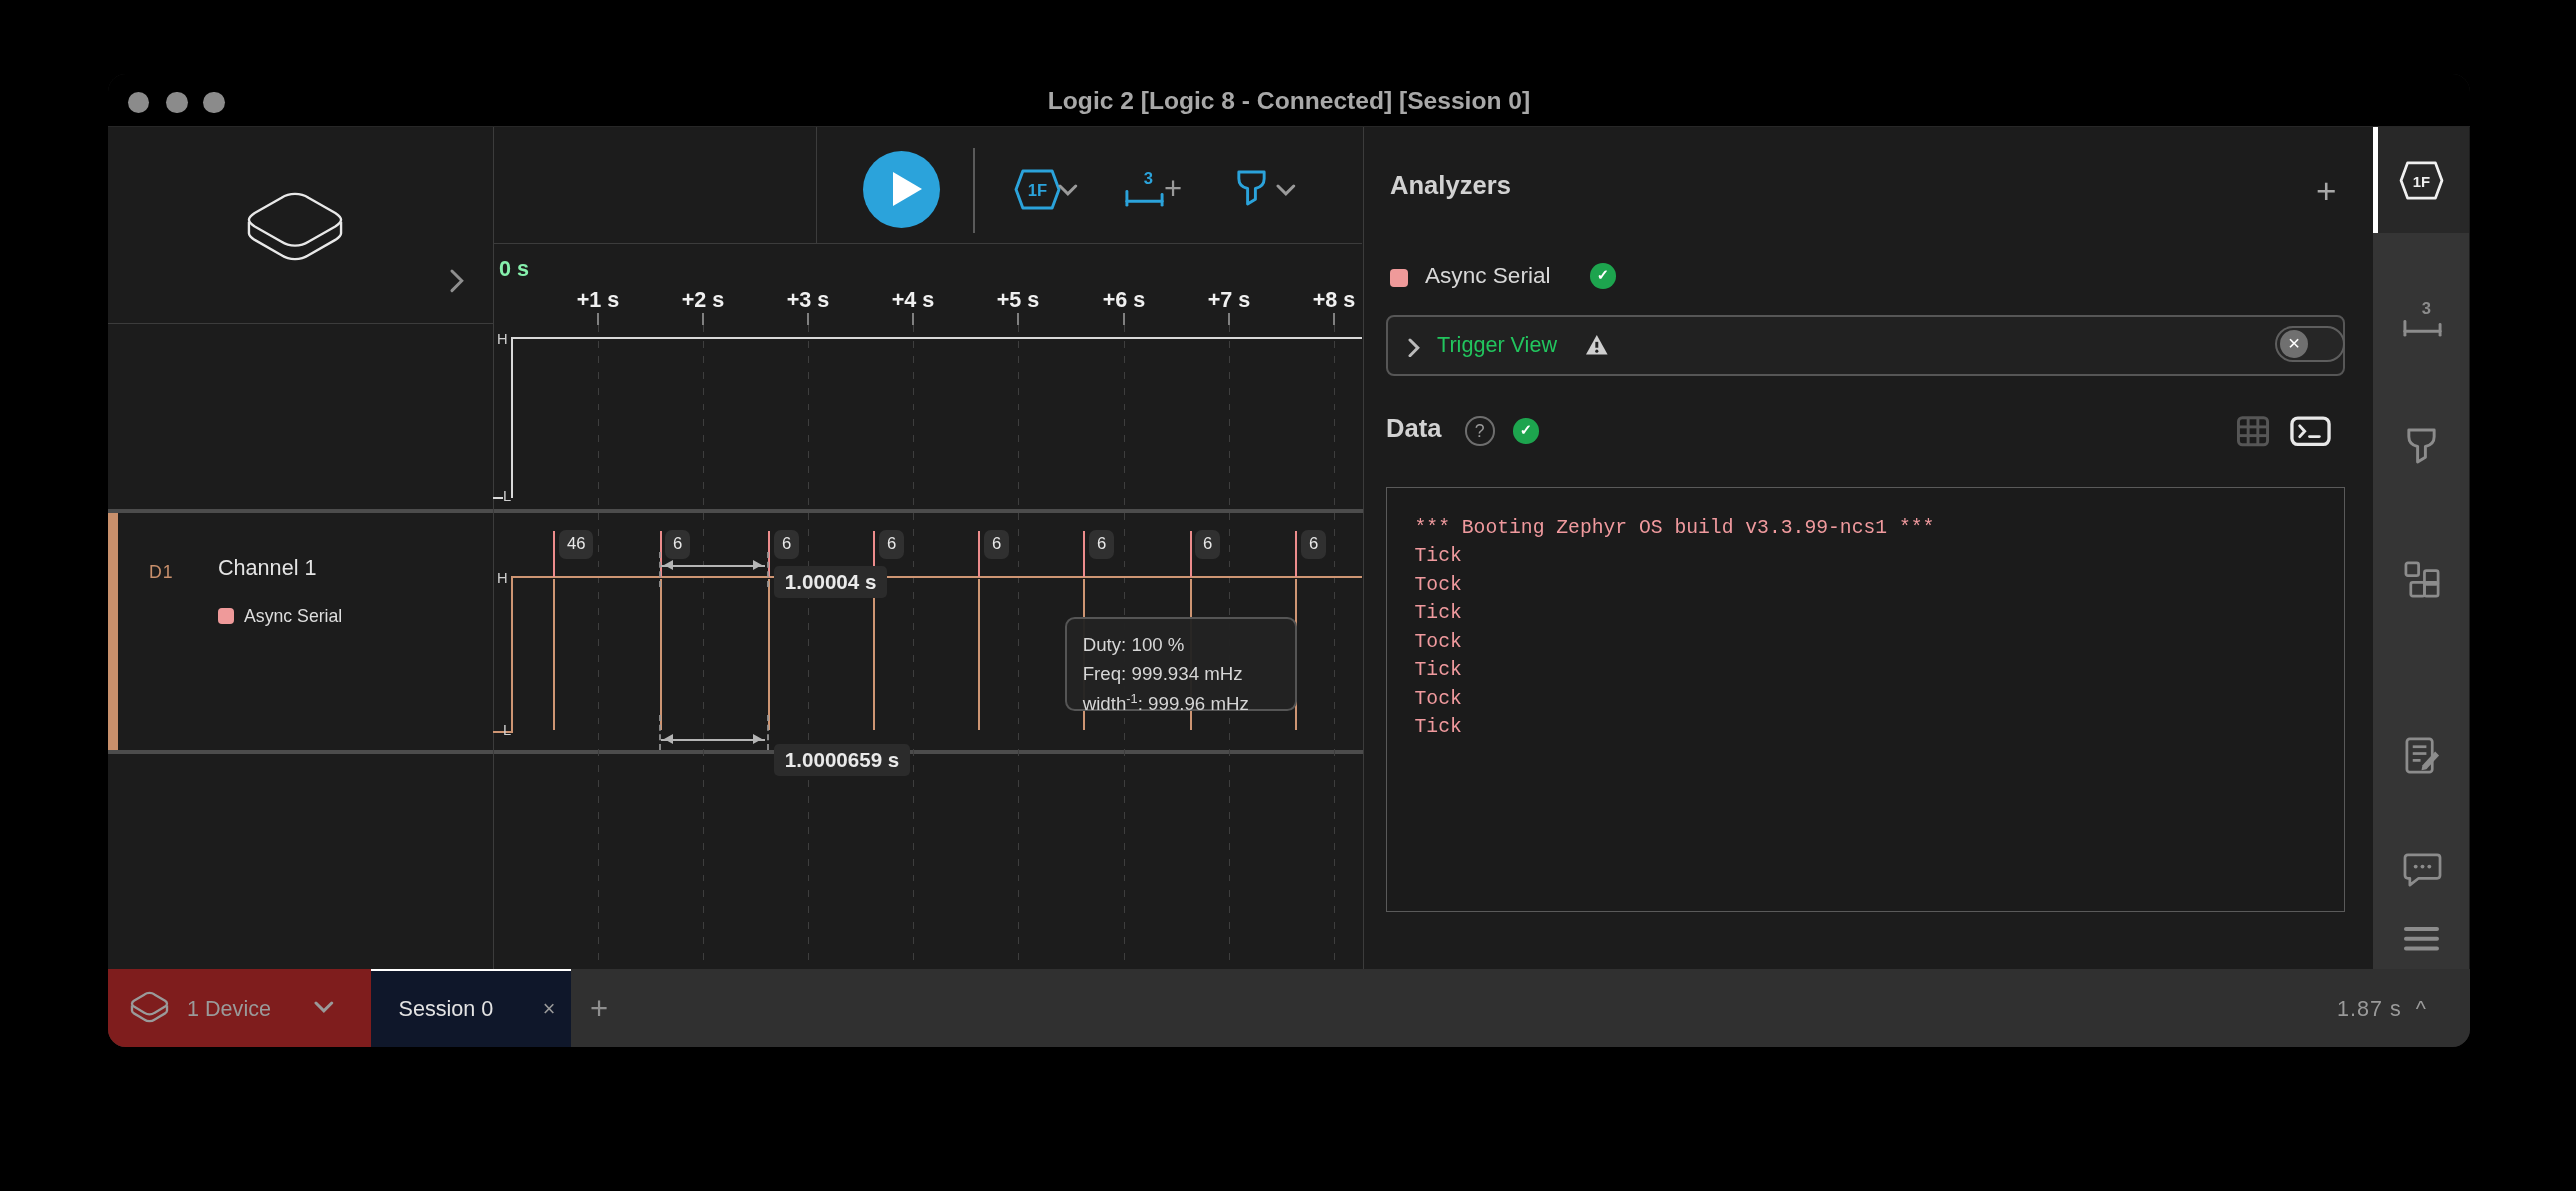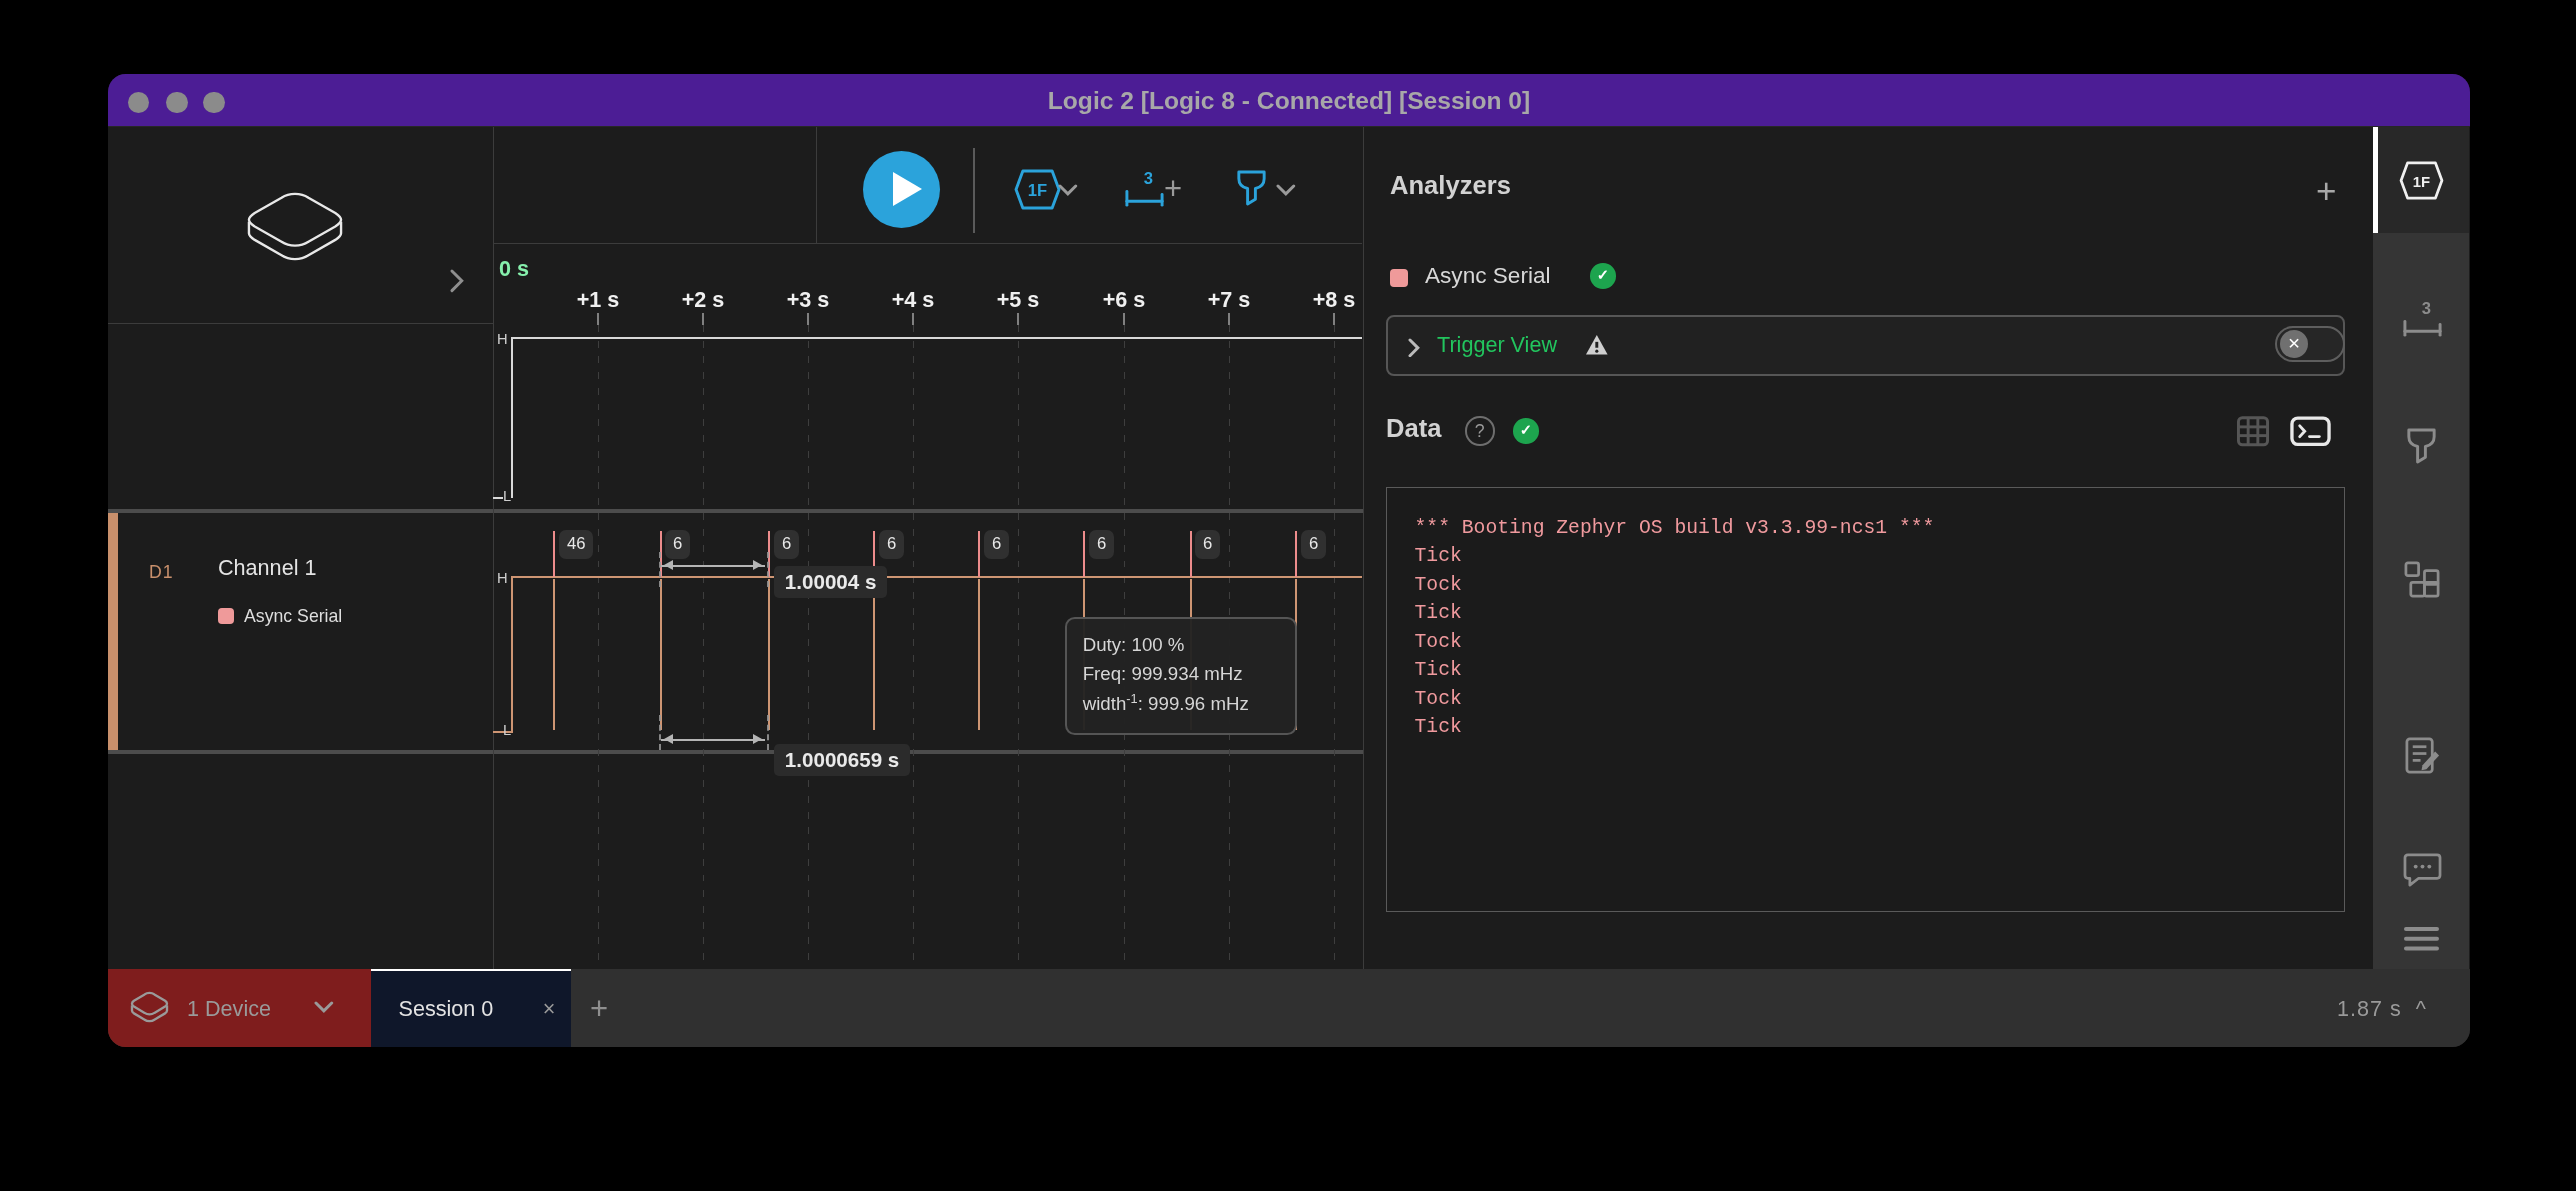--- a/index.html
+++ b/index.html
@@ -5,21 +5,21 @@
   * { margin:0; padding:0; box-sizing:border-box; }
   html,body { background:#000; }
   .stage { position:relative; width:2576px; height:1192px; background:#000; overflow:hidden;
            font-family:"Liberation Sans", sans-serif; }
 
   .window { position:absolute; left:108px; top:74px; width:2362px; height:973px;
             background:#1c1c1c; border-radius:17.7px; overflow:hidden;
             box-shadow:0 29.5px 79px rgba(0,0,0,.9); }
 
   
-  .titlebar { position:absolute; left:0; top:0; width:100%; height:53px; background:#4c1d95;
+  .titlebar { position:absolute; left:0; top:0; width:100%; height:53px; background:#000000;
               border-bottom:1px solid #272727; }
   .tl-dot { position:absolute; top:17.7px; width:21.6px; height:21.6px; border-radius:50%; background:#8b8b8b; }
   .win-title { position:absolute; left:0; top:0; width:100%; height:53px; line-height:53px;
                text-align:center; font-weight:bold; font-size:24.6px; color:#a8a8a8; }
 
   
   .vline { position:absolute; width:1px; background:#3c3c3c; }
   .hline { position:absolute; height:1px; background:#3c3c3c; }
   .thick-div { position:absolute; height:3.9px; background:#4c4c4c; left:0; width:1255px; }
 
@@ -57,21 +57,21 @@
                 background:#303030; border-radius:6.9px; font-size:16.7px; color:#e8e8e8; }
   .measure-arrow { position:absolute; width:104px; height:0; border-top:2px solid #b5b5b5; }
   .measure-arrow::before { content:""; position:absolute; left:-2px; top:-6.9px; border:5.9px solid transparent;
                            border-right:9.8px solid #b5b5b5; }
   .measure-arrow::after { content:""; position:absolute; right:-2px; top:-6.9px; border:5.9px solid transparent;
                           border-left:9.8px solid #b5b5b5; }
   .measure-guide { position:absolute; width:0; height:35px; border-left:2px dashed #9a9a9a; opacity:.85; }
   .measure-label { position:absolute; background:#2b2b2b; border-radius:4.9px; padding:3.9px 10.8px;
                    font-size:20.6px; font-weight:bold; color:#eaeaea; white-space:nowrap; }
 
-  .tooltip { position:absolute; left:957px; top:543px; width:232px; height:118px;
+  .tooltip { position:absolute; left:957px; top:543px; width:232px; height:94px;
              background:rgba(34,34,34,.96); border:2px solid #555; border-radius:9.8px;
              padding:11.8px 15.7px; color:#d6d6d6; font-size:18.7px; line-height:1.55; }
   .tooltip sup { font-size:12.8px; }
 
   
   .rp-title { position:absolute; font-size:25.6px; font-weight:bold; color:#d2d2d2; }
   .badge-green { position:absolute; width:25.6px; height:25.6px; border-radius:50%; background:var(--success-green);
                  color:#fff; font-size:14.7px; font-weight:bold; text-align:center; line-height:25.6px; }
   .trigger-box { position:absolute; left:1278px; top:241px; width:959px; height:61px;
                  border:2px solid #565656; border-radius:7.9px; background:#212121; }

